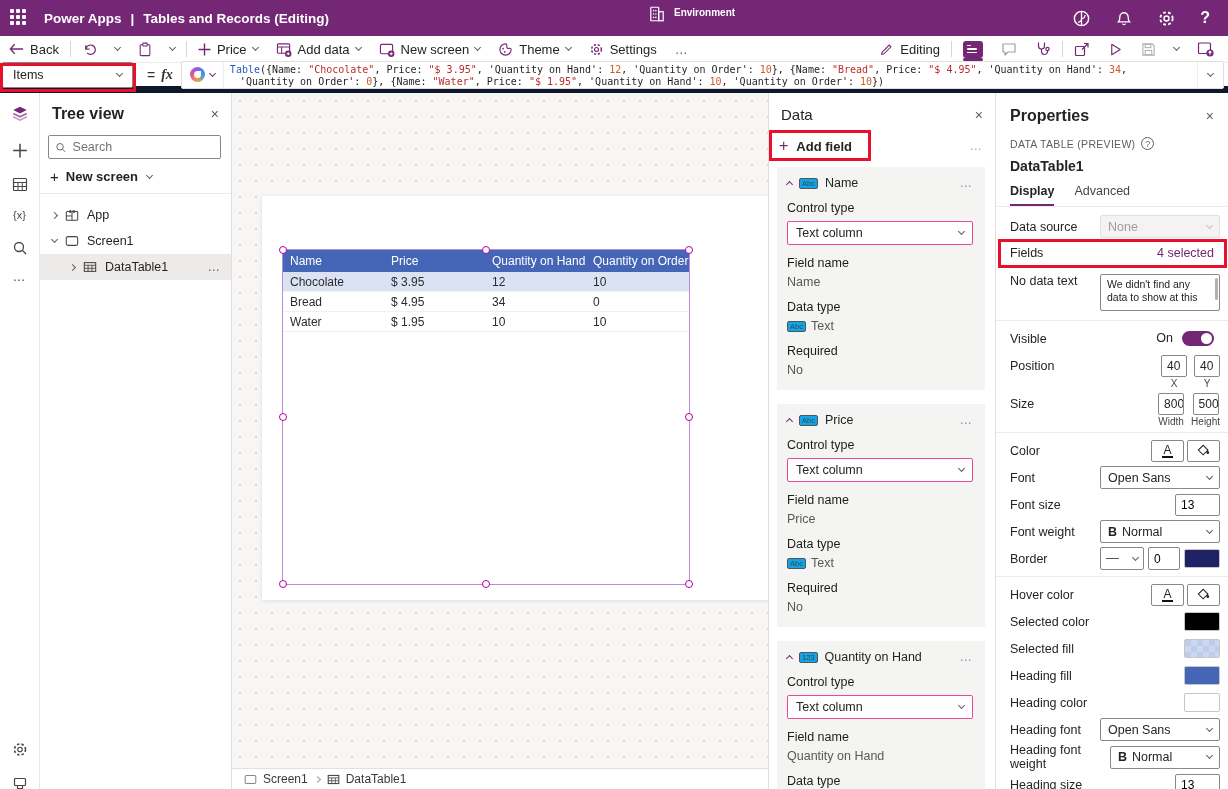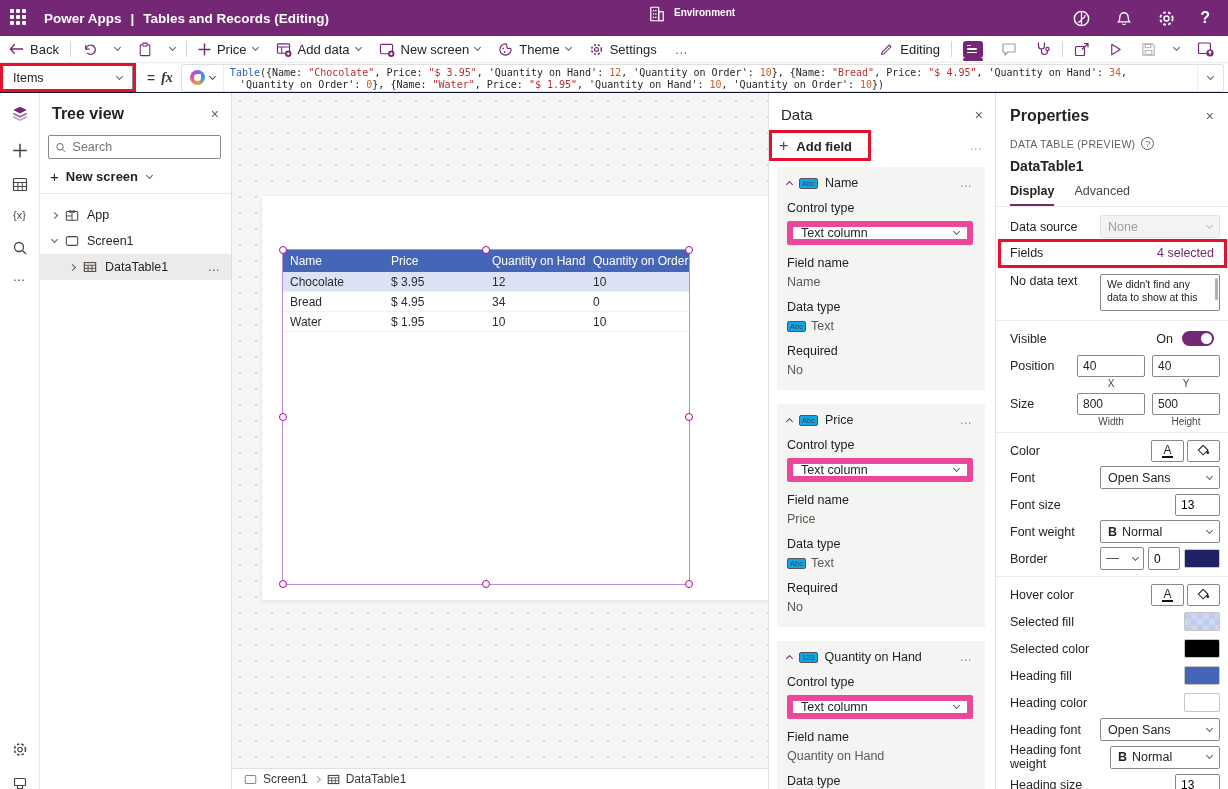--- a/index.html
+++ b/index.html
@@ -27,21 +27,21 @@
   .chv.up { transform:rotate(-135deg); margin-top:3px; }
   .chv.right { transform:rotate(-45deg); margin:0; }
   .chv.purple { border-color:#742774; }
   .cmd-right { margin-left:auto; display:flex; align-items:center; height:100%; }
   .panebtn { position:relative; width:20px; height:17px; background:#742774; border-radius:3px; display:flex; flex-direction:column; justify-content:center; gap:2px; padding:0 4px; }
   .panebtn i { height:1.6px; background:#fff; border-radius:1px; }
   .panebtn i:nth-child(1){width:4px;} .panebtn i:nth-child(2){width:10px;} .panebtn i:nth-child(3){width:10px;}
   .active-underline { position:absolute; bottom:1px; left:50%; transform:translateX(-50%); width:20px; height:3px; background:#742774; border-radius:2px; }
 
   
-  .fxbar { position:absolute; left:0; top:63px; width:1228px; height:30px; background:#fff; border-bottom:1px solid #0f172a; display:flex; align-items:center; }
+  .fxbar { position:absolute; left:0; top:63px; width:1228px; height:30px; background:#fff; border-bottom:7px solid #0f172a; display:flex; align-items:center; }
   .prop-select { width:131px; height:26px; margin-left:2px; border:1px solid #8a8886; border-radius:2px; display:flex; align-items:center; justify-content:space-between; padding:0 10px; font-size:12.5px; background:#fff; }
   .eq { font-size:14px; color:#333; margin:0 6px 0 14px; }
   .fxlbl { font-style:italic; font-family:"Liberation Serif",serif; font-size:14px; font-weight:bold; color:#333; margin-right:8px; }
   .fx-box { flex:1; height:28px; border:1px solid #e1dfdd; border-radius:2px; display:flex; align-items:stretch; margin-right:4px; background:#fff; overflow:hidden; }
   .copilot-cell { display:flex; align-items:center; gap:5px; padding:0 8px; border-right:1px solid #ededed; }
   .copilot-ball { width:15px; height:15px; border-radius:50%; background:conic-gradient(#8b5cf6,#2f9bf0,#f0a13b,#e0569c,#8b5cf6); position:relative; }
   .copilot-ball::after { content:""; position:absolute; left:4px; top:4px; width:7px; height:7px; background:#fff; border-radius:50% 0 50% 50%; }
   .fx-text { flex:1; font-family:"DejaVu Sans Mono","Liberation Mono",monospace; font-size:10px; line-height:12px; padding:2px 6px; overflow:hidden; white-space:nowrap; }
   .fx-text .l2 { padding-left:10px; }
   .tk-fn { color:#2a5cc5; } .tk-pl { color:#1f1f1f; } .tk-str { color:#bb2d2d; } .tk-num { color:#cf5a24; }
@@ -96,47 +96,47 @@
   .dp-add .plus { font-size:16px; color:#742774; margin-right:8px; font-weight:normal; }
   .dp-add .lbl { font-weight:bold; color:#242424; font-size:13px;text-align:center; }
   .dp-add .more { margin-left:auto; color:#b69ab6; letter-spacing:1px; }
   .fcard { margin:0 10px 14px 8px; background:#f4f4f3; padding:9px 12px 13px 10px; }
   .fcard-head { display:flex; align-items:center; gap:7px; }
   .fcard-head .name { color:#242424; font-size:12.5px; }
   .fcard-head .more { margin-left:auto; color:#9b7fa0; letter-spacing:1px; }
   .badge { font-size:7.5px; border:1px solid #555; border-radius:2px; padding:0 2px; line-height:9px; color:#444; background:#0ea5e9; }
   .flabel { margin-top:11px; color:#1d1c1b; }
   .fvalue { margin-top:5px; color:#5a5856; display:flex; align-items:center; gap:5px; }
-  .fdrop { margin-top:6px; height:24px; background:#fff; border:6px solid #ec4899; border-radius:2px; display:flex; align-items:center; justify-content:space-between; padding:0 8px; color:#242424; }
+  .fdrop { margin-top:6px; height:24px; background:#fff; border:1px solid #ec4899; border-radius:2px; display:flex; align-items:center; justify-content:space-between; padding:0 8px; color:#242424; }
 
   
   .propspanel { position:absolute; left:995px; top:93px; width:233px; height:696px; background:#fff; border-left:1px solid #e1dfdd; font-size:12.5px; overflow:hidden; }
   .pp-head { display:flex; justify-content:space-between; align-items:center; padding:14px 14px 6px 14px;gap:31px; }
   .pp-head .t { font-size:16px; font-weight:bold; color:#242424; }
   .pp-sub { display:flex; align-items:center; gap:6px; padding:6px 14px 0 14px; font-size:10.5px; color:#605e5c; letter-spacing:.3px; }
   .qmark { width:13px; height:13px; border:1px solid #605e5c; border-radius:50%; font-size:9px; display:flex; align-items:center; justify-content:center; color:#605e5c; }
   .pp-name { padding:8px 14px 0 14px; font-size:14px; font-weight:bold; color:#242424; }
   .pp-tabs { display:flex; gap:20px; padding:10px 14px 0 14px; border-bottom:1px solid #edebe9; }
   .pp-tab { padding-bottom:6px; color:#484644; }
   .pp-tab.active { font-weight:bold; color:#242424; border-bottom:2.5px solid #742774; }
   .prow { display:flex; align-items:center; justify-content:space-between; padding:0 8px 0 14px; min-height:27px; }
   .prow .plbl { color:#242424; }
   .psep { border-bottom:1px solid #edebe9; margin:4px 0; }
   .pdrop { width:120px; height:23px; border:1px solid #8a8886; border-radius:2px; display:flex; align-items:center; justify-content:space-between; padding:0 7px; background:#fff; color:#242424; }
   .pdrop.disabled { background:#f4f3f2; border-color:#e3e1df; color:#a19f9d; }
   .pdrop.disabled .chv { border-color:#c6c4c2; }
   .plink { color:#742774; }
   .ptextarea { width:120px; height:37px; border:1px solid #8a8886; border-radius:2px; font-size:10.5px; line-height:13px; padding:3px 8px 3px 6px; color:#242424; position:relative; overflow:hidden; }
   .ptextarea .sb { position:absolute; right:1px; top:3px; width:3px; height:22px; background:#b3b0ad; border-radius:2px; }
-  .toggle-wrap { display:flex; align-items:center; gap:9px; padding-right:6px; }
+  .toggle-wrap { display:flex; align-items:flex-start; gap:9px; padding-right:6px; }
   .toggle { width:32px; height:15px; background:#742774; border-radius:8px; position:relative; }
   .toggle .knob { position:absolute; right:2px; top:2px; width:11px; height:11px; background:#fff; border-radius:50%; }
   .numpair { display:flex; gap:7px; padding-right:0; }
   .numcell { display:flex; flex-direction:column; align-items:center; gap:1px; }
-  .numcell input { width:68px; height:22px; border:1px solid #8a8886; border-radius:2px; font-size:12px; padding-left:5px; font-family:inherit; color:#242424; }
+  .numcell input { width:26px; height:22px; border:1px solid #8a8886; border-radius:2px; font-size:12px; padding-left:5px; font-family:inherit; color:#242424; }
   .numcell .sub { font-size:10px; color:#484644; }
   .abtns { display:flex; gap:3px; }
   .abtn { width:33px; height:22px; border:1px solid #8a8886; border-radius:2px; background:#fff; display:flex; align-items:center; justify-content:center; flex-direction:column; }
   .abtn .A { font-size:12px; color:#242424; line-height:12px; border-bottom:2px solid #111; padding:0 1px; }
   .swatch { width:36px; height:19px; border:1px solid #c8c6c4; border-radius:2px; }
   .borderctls { display:flex; gap:4px; align-items:center; }
   .bdrop { width:44px; height:23px; border:1px solid #8a8886; border-radius:2px; display:flex; align-items:center; justify-content:space-between; padding:0 5px; color:#242424; }
   .dash { width:13px; height:0; border-top:1.5px solid #555; }
   .binput { width:32px; height:23px; border:1px solid #8a8886; border-radius:2px; font-size:12px; padding-left:5px; font-family:inherit; }
   .smallinput { width:45px; height:22px; border:1px solid #8a8886; border-radius:2px; font-size:12px; padding-left:5px; font-family:inherit; }
@@ -706,26 +706,26 @@
           </span>
         <span class="abtn">
           <svg width="14" height="13" viewBox="0 0 16 15">
               <path d="M7 1.5 L12.5 7 L7 12.5 L1.5 7 z" fill="none" stroke="#242424" stroke-width="1.2"></path>
               <path d="M14 10 a1.6 1.6 0 1 1-3.2 0 c0-1 1.6-2.8 1.6-2.8 s1.6 1.8 1.6 2.8 z" fill="#242424"></path>
             </svg>
         </span>
       </div>
     </div>
     <div class="prow">
+      <span class="plbl">Selected color</span>
+      <span class="swatch" style="background:#000;"></span>
+    </div>
+    <div class="prow">
       <span class="plbl">Selected fill</span>
       <span class="swatch" style="background:conic-gradient(#ccd7f0 25%,#bfcdea 0 50%,#ccd7f0 0 75%,#bfcdea 0) 0 0/12px 12px;"></span>
-    </div>
-    <div class="prow">
-      <span class="plbl">Selected color</span>
-      <span class="swatch" style="background:#000;"></span>
     </div>
     <div class="prow">
       <span class="plbl">Heading fill</span>
       <span class="swatch" style="background:#4565b7;"></span>
     </div>
     <div class="prow">
       <span class="plbl">Heading color</span>
       <span class="swatch" style="background:#fff;"></span>
     </div>
     <div class="prow">

